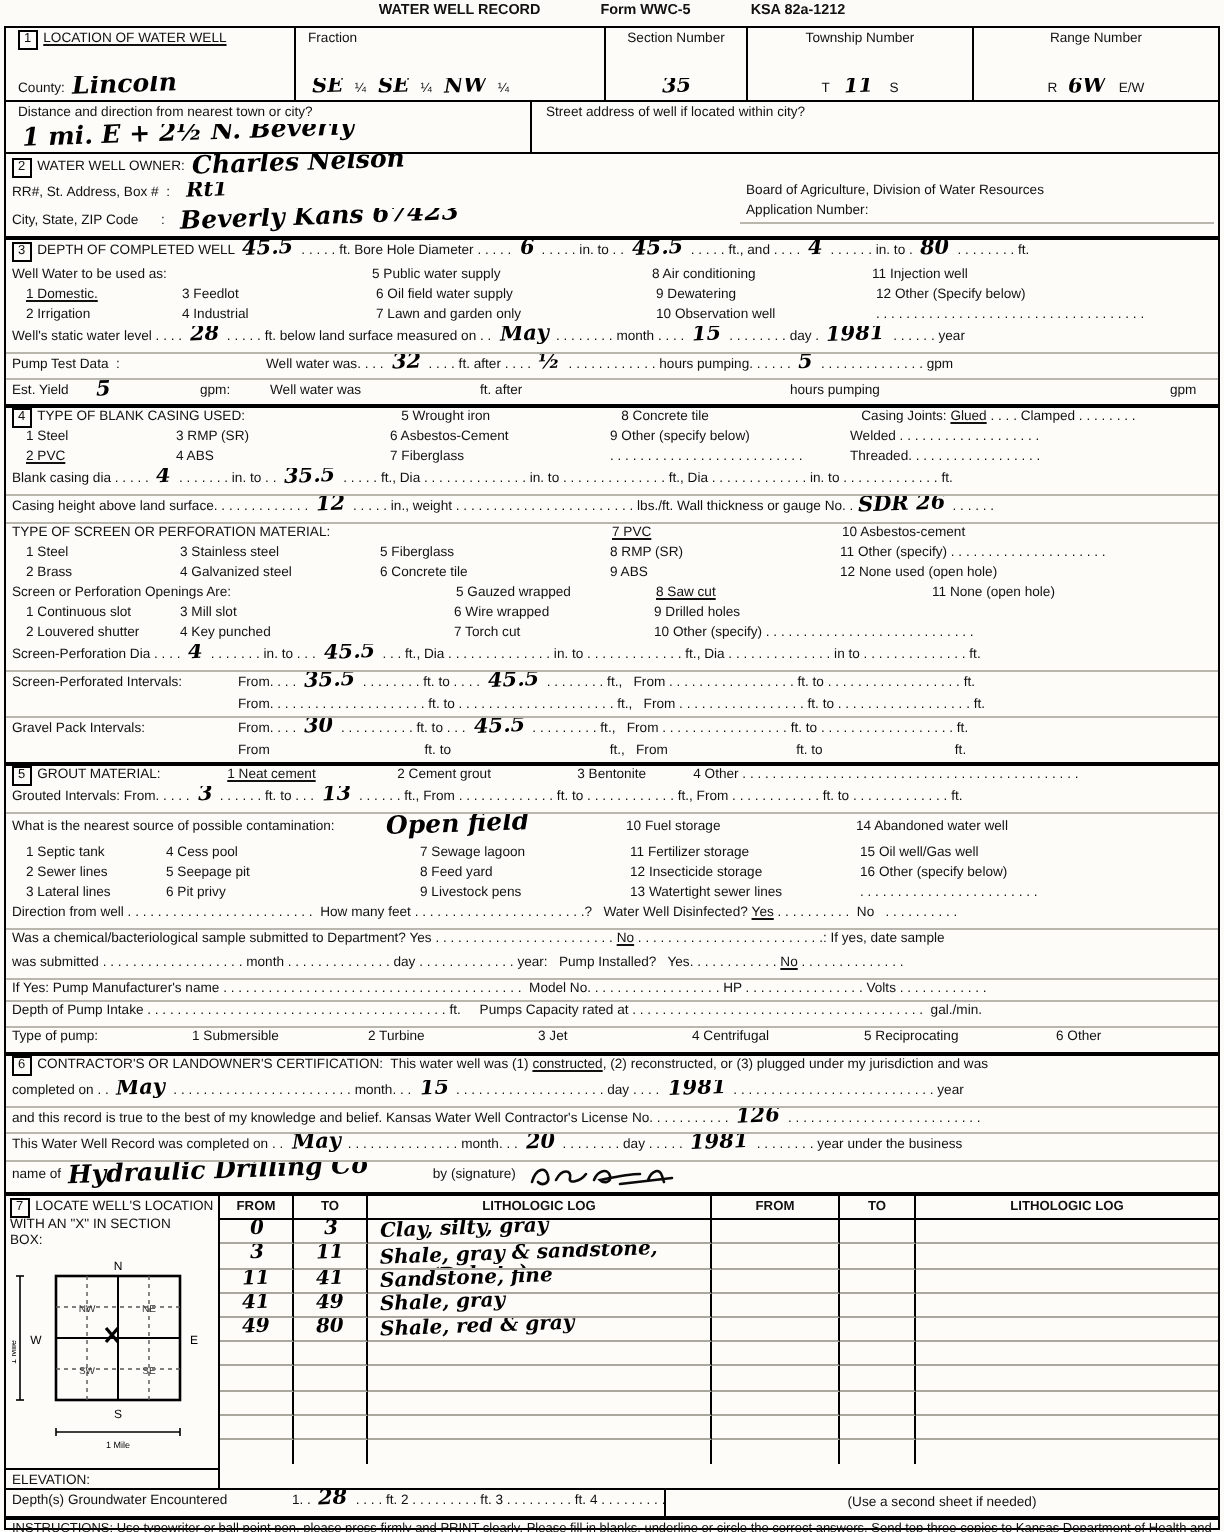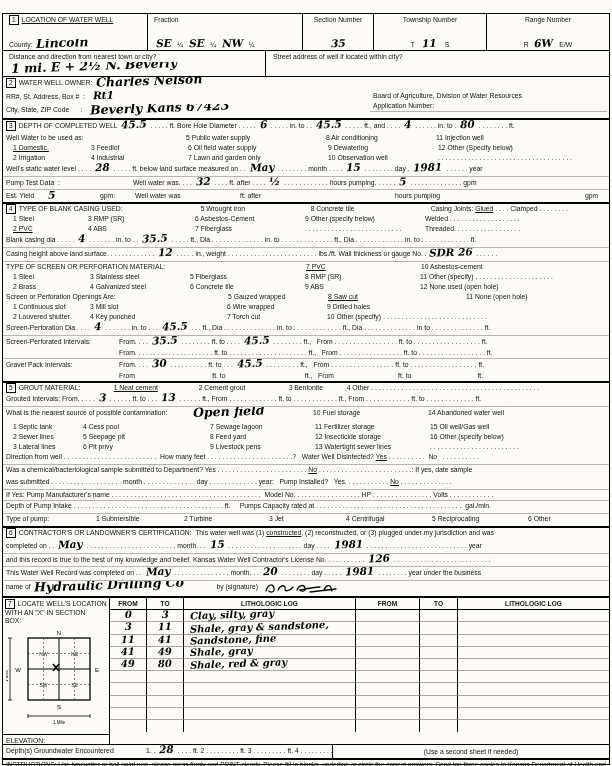--- a/index.html
+++ b/index.html
@@ -61,20 +61,21 @@
   .dgR{width:276px;flex:none;display:flex;align-items:center;justify-content:center;}
   .instr{border-top:2px solid #000;border-bottom:1.6px solid #000;padding:1px 3px;font-size:6.5px;line-height:7.8px;white-space:normal;}
   svg text{font-family:"Liberation Sans",sans-serif;}
   .sigsvg{margin-left:6px;align-self:center;}
 </style>
 </head>
 <body>
 
 <div class="page">
 
+  <div class="titlebar ln"><span>WATER WELL RECORD</span><span class="g30"></span><span>Form WWC-5</span><span class="g30"></span><span>KSA 82a-1212</span></div>
 
   <div class="form">
 
     <div class="sec">
       <div class="s1head">
         <div class="s1cell c1a">
           <div class="ln">
             <span class="secnum">1</span>
             <span class="sel">LOCATION OF WATER WELL</span>
           </div>

